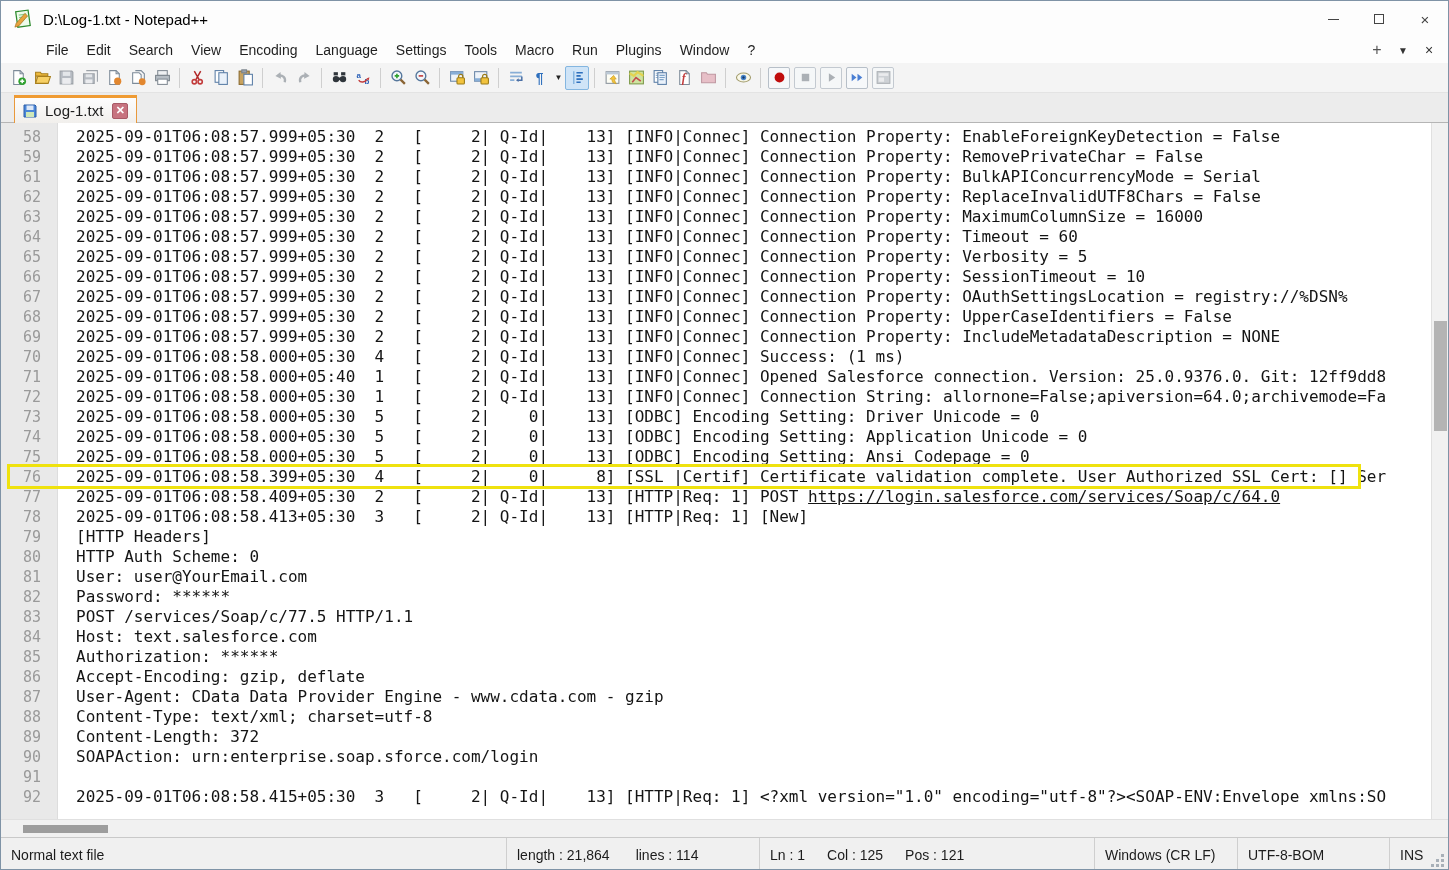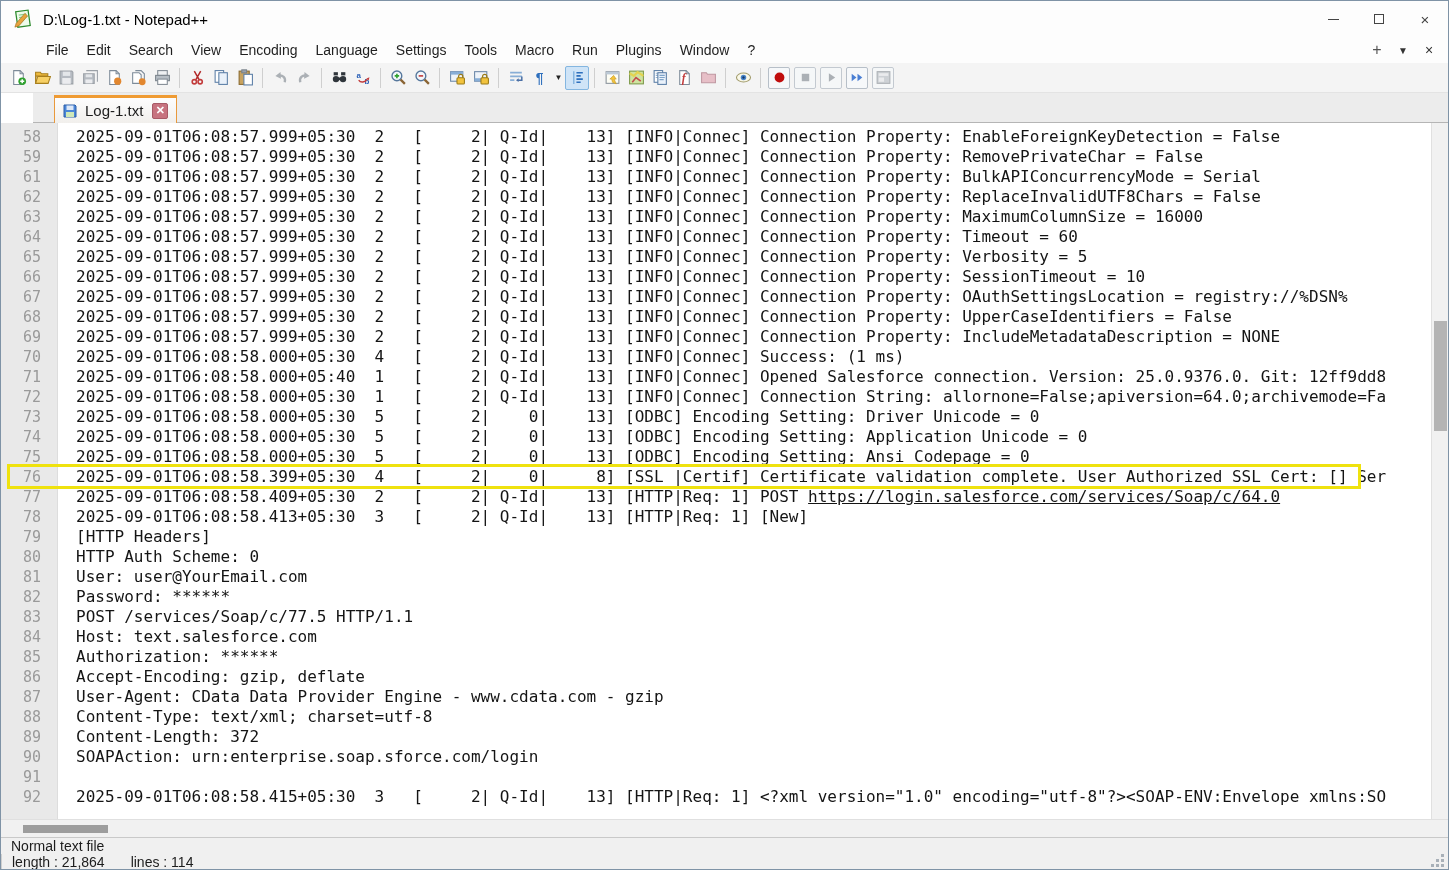--- a/index.html
+++ b/index.html
@@ -26,42 +26,42 @@
   
   .toolbar{height:30px;background:#f4f4f4;display:flex;align-items:center;padding-left:5px;border-bottom:1px solid #e3e3e3;}
   .tbtn{width:24px;height:24px;display:flex;align-items:center;justify-content:center;border-radius:2px;border:1px solid transparent;}
   .tbtn.pressed{background:#cfe4f7;border:1px solid #84b6e0;}
   .tbtn.framed{background:#f6f8fa;border:1px solid #b7bfc8;width:22px;height:22px;margin:0 2px;}
   .tbtn.disabled{opacity:.8;}
   .tbtn.caret{width:13px;font-size:8px;color:#222;}
   .tsep{width:1px;height:20px;background:#cfcfcf;margin:0 5px;}
 
   
-  .tabbar{height:30px;background:#ececec;display:flex;align-items:flex-end;padding-left:21px;border-bottom:1px solid #b5b5b5;margin-left:32px;}
+  .tabbar{height:30px;background:#ececec;display:flex;align-items:flex-end;padding-left:13px;border-bottom:1px solid #b5b5b5;}
   .tab{height:28px;display:flex;align-items:center;background:linear-gradient(#fdfdfd,#f1efec);border:1px solid #e9993b;border-bottom:none;border-top:3px solid #ef9b33;padding:0 8px 0 7px;font-size:15px;color:#1d1d1d;margin-bottom:-1px;position:relative;z-index:2;}
   .tab-label{margin:0 9px 0 7px;}
   .tab-close{width:16px;height:16px;background:#c7737f;border:1px solid #a85a66;border-radius:2px;color:#fff;font-size:11px;font-weight:bold;display:flex;align-items:center;justify-content:center;line-height:1;}
 
   
   .editor{position:relative;height:696px;background:linear-gradient(90deg,#e9e9e9 0,#e9e9e9 56px,#dddddd 56px,#dddddd 57px,#ffffff 57px);overflow:hidden;}
   .lines{padding-top:4px;}
   .row{height:20px;display:flex;white-space:pre;position:relative;}
   .ln{width:40px;min-width:40px;text-align:right;padding-right:0;color:#9a9a9a;font-family:"DejaVu Sans Mono","Liberation Mono",monospace;font-size:15px;line-height:20px;}
   .lt{padding-left:35px;color:#141414;font-family:"DejaVu Sans Mono","Liberation Mono",monospace;font-size:16px;line-height:20px;}
   .url{text-decoration:underline;}
   .hlbox{position:absolute;left:6px;top:-3px;width:1354px;height:25px;border:3px solid #efe20e;pointer-events:none;z-index:3;}
 
   .vscroll{position:absolute;top:0;right:0;width:17px;height:100%;background:#f1f1f1;border-left:1px solid #e0e0e0;}
   .vthumb{position:absolute;left:2px;top:198px;width:13px;height:110px;background:#b4b4b4;}
   .hscroll{position:relative;height:18px;background:#f1f1f1;border-top:1px solid #e0e0e0;}
   .hthumb{position:absolute;left:22px;top:5px;width:85px;height:8px;background:#9d9d9d;}
   .hcorner{position:absolute;right:0;top:0;width:17px;height:100%;background:#f1f1f1;}
 
   
-  .statusbar{height:34px;background:#f0f0f0;border-top:1px solid #c9c9c9;display:flex;align-items:stretch;font-size:14px;color:#1c1c1c;position:relative;flex-direction:column;}
+  .statusbar{height:34px;background:#f0f0f0;border-top:1px solid #c9c9c9;display:flex;align-items:stretch;font-size:14px;color:#1c1c1c;position:relative;}
   .seg{display:flex;align-items:center;padding-left:10px;white-space:pre;}
   .seg + .seg{border-left:1px solid #cfcfcf;}
   .seg-doc{width:505px;}
   .seg-len{width:253px;}
   .seg-cur{width:335px;}
   .seg-eol{width:143px;}
   .seg-enc{width:152px;}
   .seg-ins{flex:1;}
   .gap26{margin-left:26px;}
   .gap22{margin-left:22px;}

